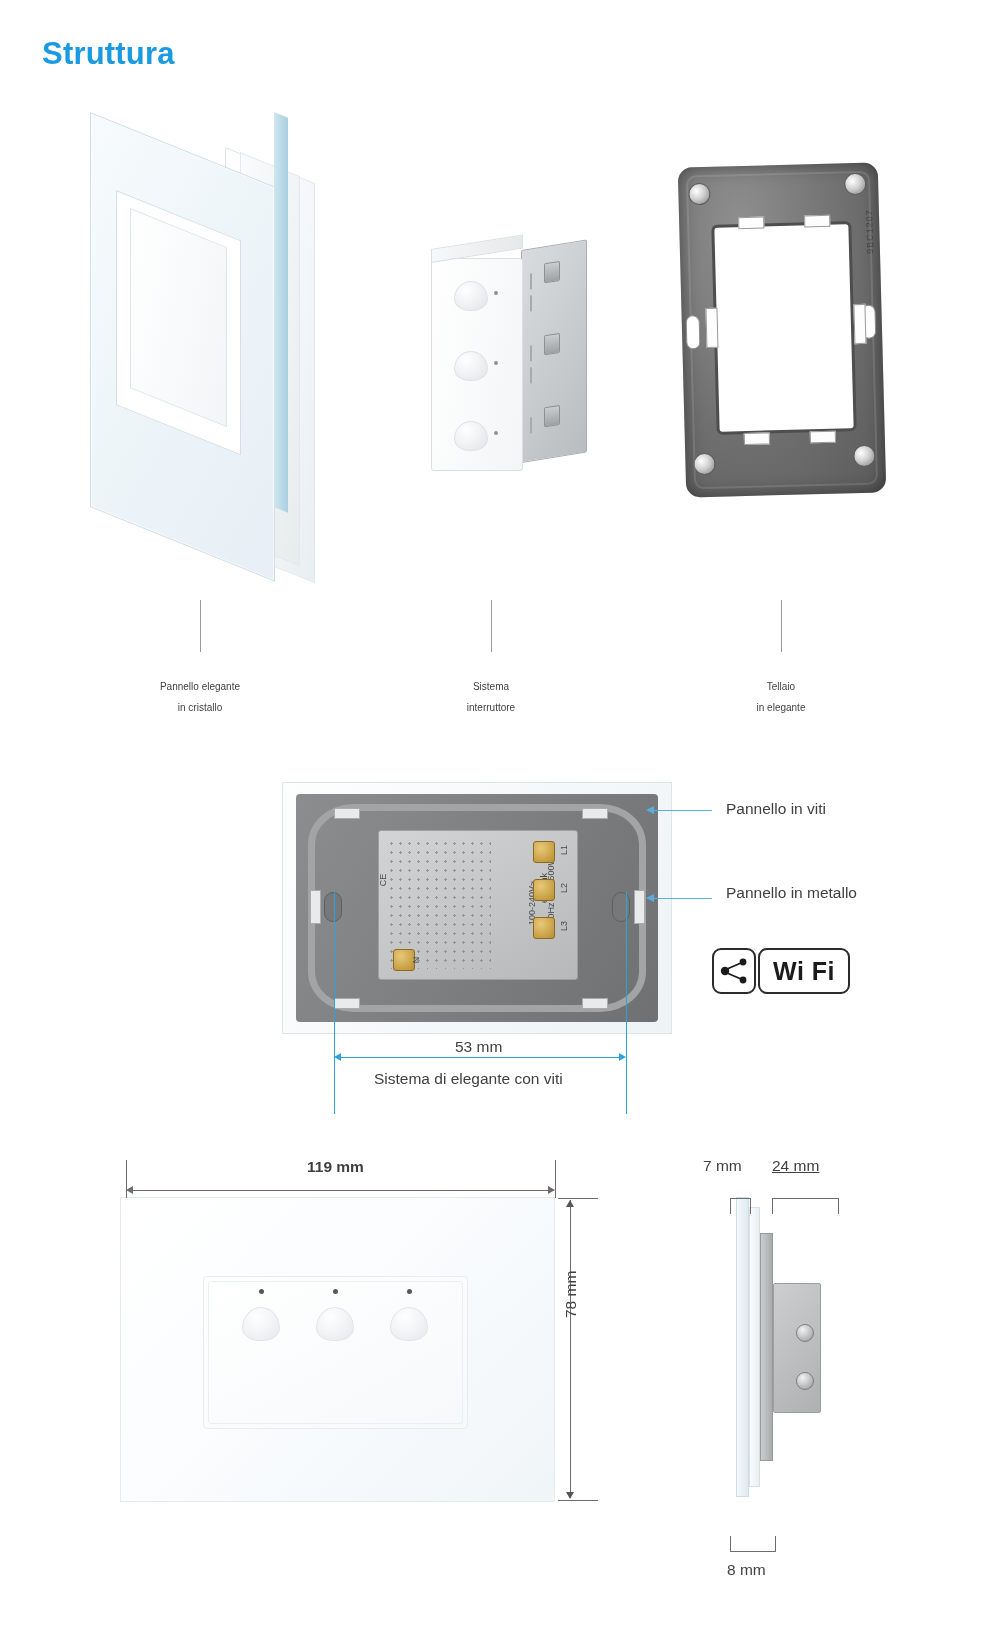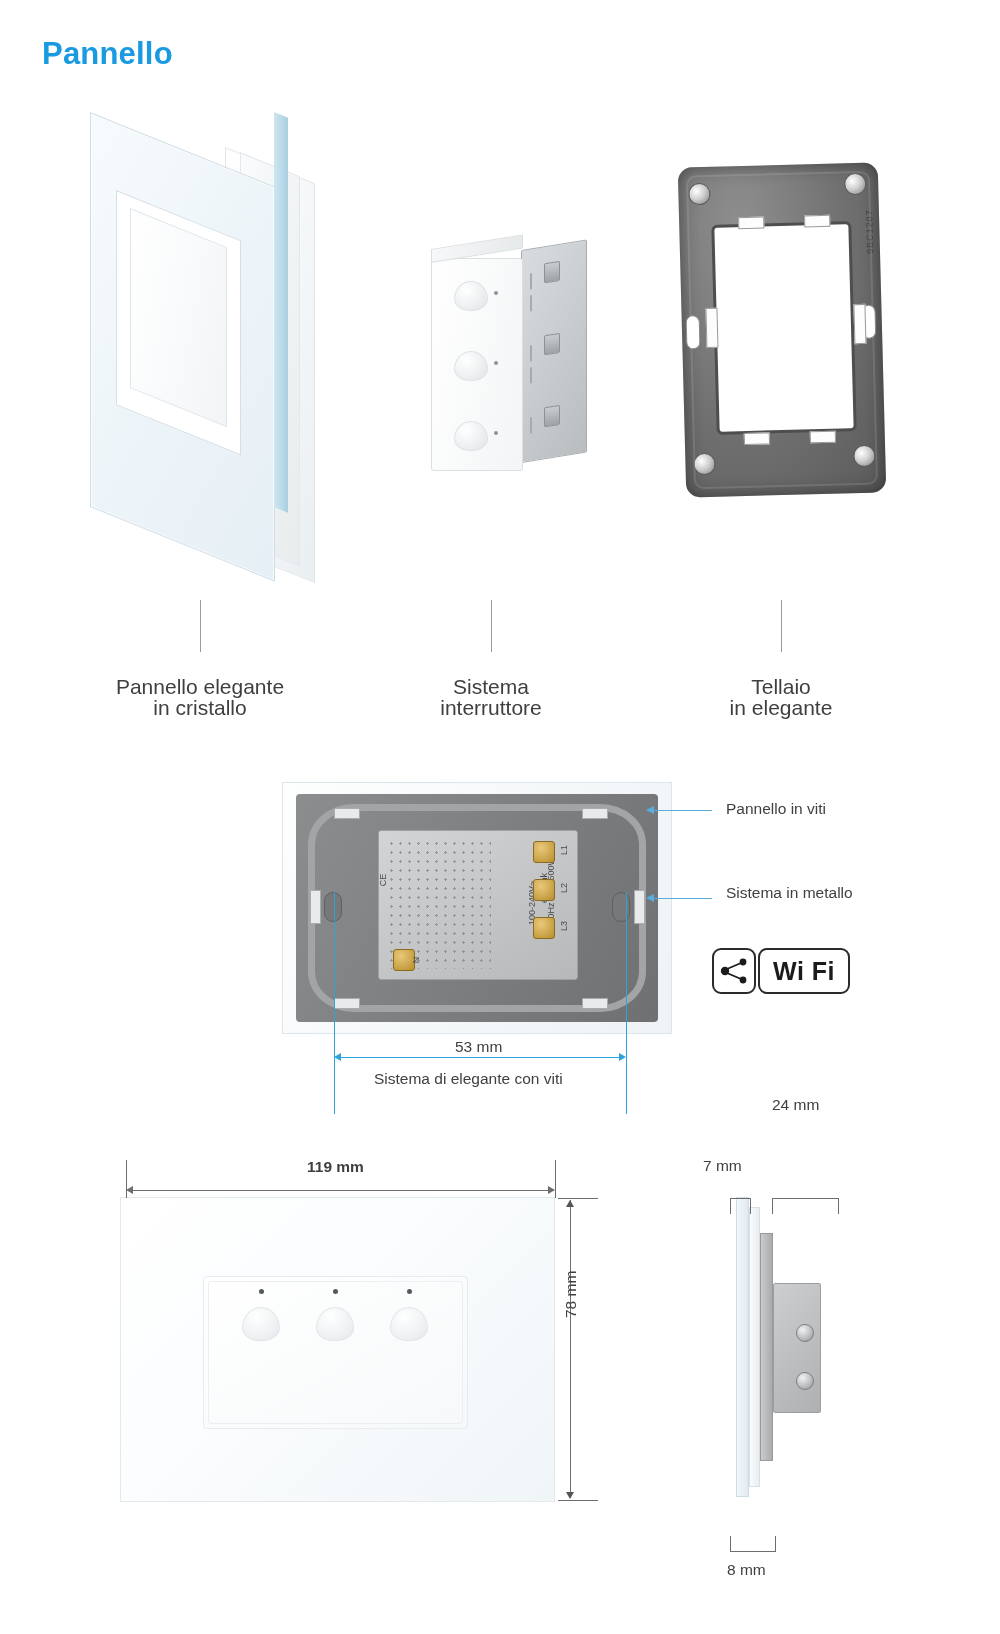--- a/index.html
+++ b/index.html
@@ -17,21 +17,21 @@
   #title {
     left:42px; top:36px;
     font-size:31px; font-weight:bold;
     color:#1a9ae0;
     letter-spacing:0.2px;
   }
 
   
   .caption {
     text-align:center;
-    font-size:21px;
+    font-size:10px;
     line-height:21px;
     color:#3f3f3f;
   }
   .label-right {
     font-size:15.5px;
     color:#3f3f3f;
     white-space:nowrap;
   }
   .dim-text {
     font-size:15.5px;
@@ -335,21 +335,21 @@
     position:absolute; width:18px; height:18px; border-radius:50%;
     background:radial-gradient(circle at 35% 30%,#f2f2f2,#b0b2b4 70%,#87898b);
     border:1px solid #7c7e80;
   }
 
   .sv-bracket { position:absolute; background:#6d6d6d; }
 </style>
 </head>
 <body>
 
-<div class="abs" id="title">Pannello</div>
+<div class="abs" id="title">Struttura</div>
 
 <div class="abs" id="glass-panel">
   <div class="gp-back"></div>
   <div class="gp-back2"></div>
   <div class="gp-glass"></div>
   <div class="gp-glass-edge"></div>
   <div class="gp-hole"></div>
   <div class="gp-hole-inner"></div>
 </div>
 
@@ -446,21 +446,21 @@
     <div class="bv-vlabel" style="left:34px;  top:124px;">N</div>
   </div>
 </div>
 
 <div class="abs hline" style="left:654px; top:810px; width:58px; background:#5aaedd;"></div>
 <div class="abs" style="left:646px; top:806px; width:0;height:0;border-top:4px solid transparent;border-bottom:4px solid transparent;border-right:8px solid #5aaedd;"></div>
 <div class="abs label-right" style="left:726px; top:800px;">Pannello in viti</div>
 
 <div class="abs hline" style="left:654px; top:898px; width:58px; background:#5aaedd;"></div>
 <div class="abs" style="left:646px; top:894px; width:0;height:0;border-top:4px solid transparent;border-bottom:4px solid transparent;border-right:8px solid #5aaedd;"></div>
-<div class="abs label-right" style="left:726px; top:884px;">Sistema in metallo</div>
+<div class="abs label-right" style="left:726px; top:884px;">Pannello in metallo</div>
 
 <div class="abs dim-vline" style="left:334px; top:892px; height:222px;"></div>
 <div class="abs dim-vline" style="left:626px; top:892px; height:222px;"></div>
 <div class="abs dim-line" style="left:338px; top:1057px; width:284px;"></div>
 <div class="abs arrow-l" style="left:334px; top:1053px;"></div>
 <div class="abs arrow-r" style="left:619px; top:1053px;"></div>
 <div class="abs dim-text" style="left:455px; top:1038px;">53 mm</div>
 <div class="abs dim-text" style="left:374px; top:1070px;">Sistema di elegante con viti</div>
 
 <div class="abs" id="wifi-badge">
@@ -513,18 +513,18 @@
 </div>
 
 <div class="abs sv-bracket" style="left:730px; top:1198px; width:1px; height:16px;"></div>
 <div class="abs sv-bracket" style="left:750px; top:1198px; width:1px; height:16px;"></div>
 <div class="abs sv-bracket" style="left:730px; top:1198px; width:21px; height:1px;"></div>
 <div class="abs dim-text" style="left:703px; top:1157px;">7 mm</div>
 
 <div class="abs sv-bracket" style="left:772px; top:1198px; width:1px; height:16px;"></div>
 <div class="abs sv-bracket" style="left:838px; top:1198px; width:1px; height:16px;"></div>
 <div class="abs sv-bracket" style="left:772px; top:1198px; width:67px; height:1px;"></div>
-<div class="abs dim-text" style="left:772px; top:1096px;">24 mm</div>
+<div class="abs dim-text" style="left:772px; top:1157px;text-decoration:underline;">24 mm</div>
 
 <div class="abs sv-bracket" style="left:730px; top:1536px; width:1px; height:16px;"></div>
 <div class="abs sv-bracket" style="left:775px; top:1536px; width:1px; height:16px;"></div>
 <div class="abs sv-bracket" style="left:730px; top:1551px; width:46px; height:1px;"></div>
 <div class="abs dim-text" style="left:727px; top:1561px;">8 mm</div>
 
 </body></html>

